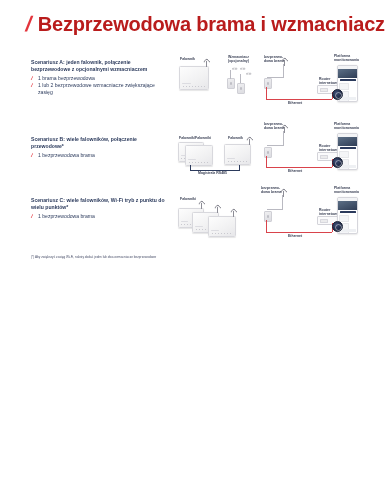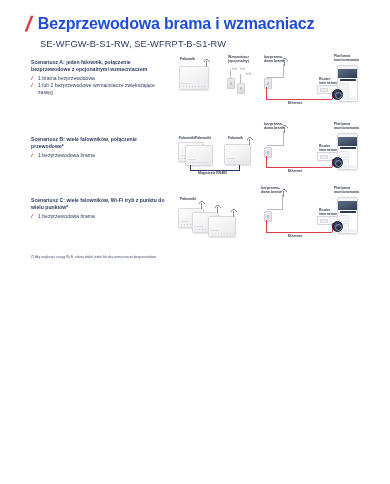--- a/index.html
+++ b/index.html
@@ -11,21 +11,21 @@
   .page{width:390px;height:484px;position:relative;background:#fff;}
 
   
   .header{position:absolute;left:0;top:0;width:390px;padding:14px 0 0 0;}
   .title-row{display:flex;align-items:flex-start;padding-left:26px;}
   .slash{
     color:#e3343c;font-size:21px;font-weight:700;line-height:20px;
     transform:skewX(-12deg);margin-right:6px;font-family:"Liberation Sans",sans-serif;
   }
   .title{
-    font-size:16px;line-height:20px;font-weight:700;color:#1d4ed8;
+    font-size:20px;line-height:20px;font-weight:700;color:#b91c1c;
     letter-spacing:-0.2px;white-space:nowrap;
   }
   .subtitle{
     padding-left:40px;margin-top:5px;font-size:9.3px;color:#2b3a5c;
     letter-spacing:0.1px;font-weight:400;
   }
 
   
   .rows{position:absolute;left:0;top:52px;width:390px;}
   .row{position:relative;height:63px;}
@@ -162,21 +162,20 @@
 </head>
 <body>
 
 <div class="page">
 
   <div class="header">
     <div class="title-row">
       <span class="slash">/</span>
       <span class="title">Bezprzewodowa brama i wzmacniacz</span>
     </div>
-    <div class="subtitle">SE-WFGW-B-S1-RW, SE-WFRPT-B-S1-RW</div>
   </div>
 
   <div class="rows">
 
     <div class="row r1">
       <div class="txtblock">
         <div class="sc-head">Scenariusz A: jeden falownik, połączenie bezprzewodowe z opcjonalnymi wzmacniaczem</div>
         <ul class="bullets">
           <li><span class="tick">/</span><span>1 brama bezprzewodowa</span></li>
           <li><span class="tick">/</span><span>1 lub 2 bezprzewodowe wzmacniacze zwiększające zasięg</span></li>

